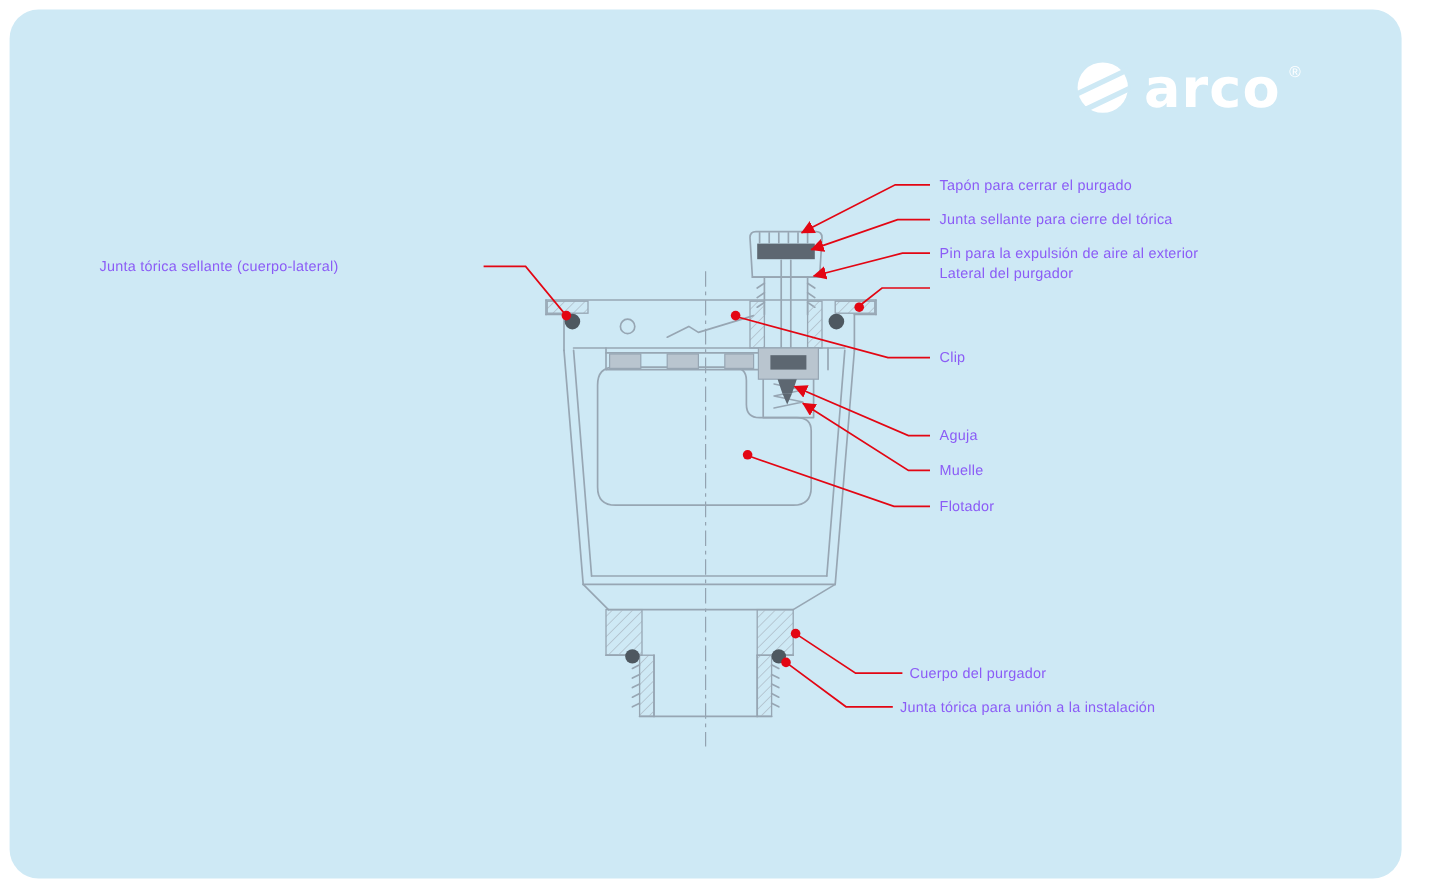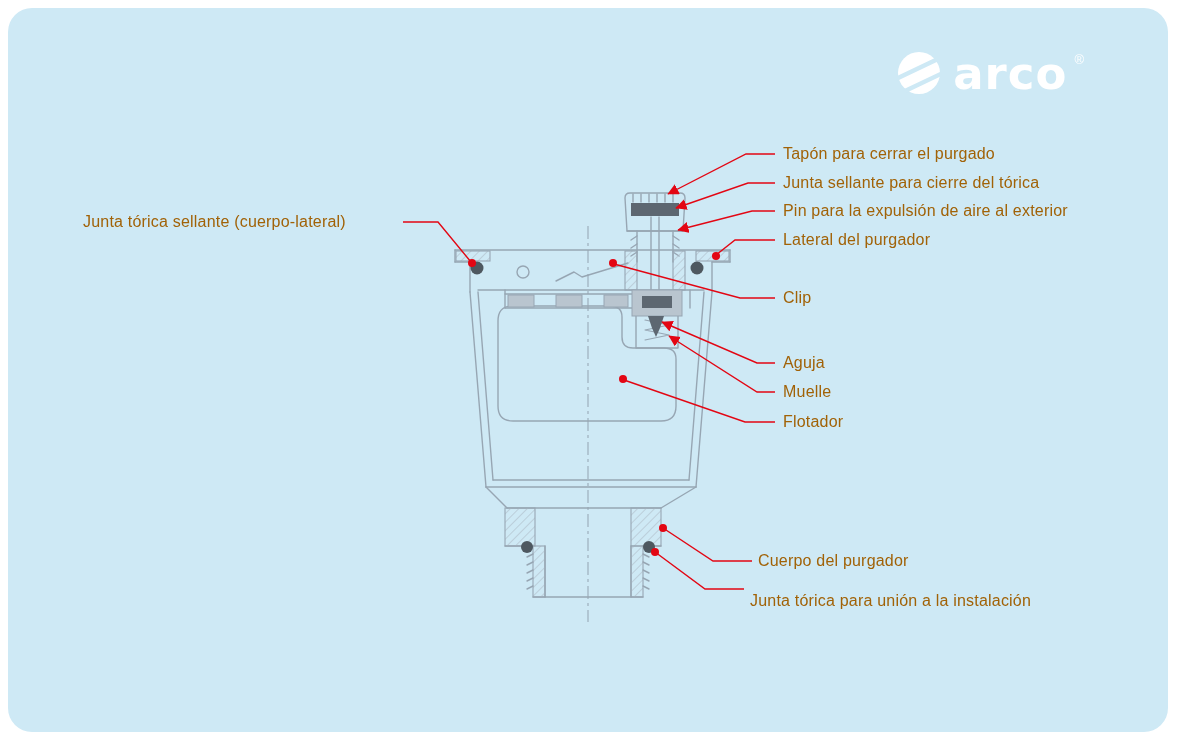--- a/index.html
+++ b/index.html
@@ -26,23 +26,23 @@
     background: #cee9f5;
     border-radius: 24px;
   }
   .scene {
     position: absolute;
     left: 0;
     top: 0;
   }
   .label {
     position: absolute;
-    font-size: 16px;
+    font-size: 12px;
     line-height: 20px;
-    color: #a16207;
+    color: #8b5cf6;
     white-space: nowrap;
     letter-spacing: 0.2px;
   }
   .logo {
     position: absolute;
     top: 50px;
     right: 92px;
     display: flex;
     align-items: center;
     gap: 11px;
@@ -221,21 +221,21 @@
         </g>
       </svg>
     </span>
     <span class="logo-text">arco</span>
     <sup class="logo-reg">®</sup>
   </div>
 
   <div class="label" style="left:783px; top:144px;">Tapón para cerrar el purgado</div>
   <div class="label" style="left:783px; top:173px;">Junta sellante para cierre del tórica</div>
   <div class="label" style="left:783px; top:201px;">Pin para la expulsión de aire al exterior</div>
-  <div class="label" style="left:783px; top:230px;">Lateral del purgador</div>
+  <div class="label" style="left:783px; top:218px;">Lateral del purgador</div>
   <div class="label" style="left:783px; top:288px;">Clip</div>
   <div class="label" style="left:783px; top:353px;">Aguja</div>
   <div class="label" style="left:783px; top:382px;">Muelle</div>
   <div class="label" style="left:783px; top:412px;text-align:right;">Flotador</div>
   <div class="label" style="left:758px; top:551px;">Cuerpo del purgador</div>
-  <div class="label" style="left:750px; top:579px;margin-top:12px;">Junta tórica para unión a la instalación</div>
+  <div class="label" style="left:750px; top:579px;">Junta tórica para unión a la instalación</div>
   <div class="label" style="left:83px; top:212px;">Junta tórica sellante (cuerpo-lateral)</div>
 </div>
 
 </body></html>

